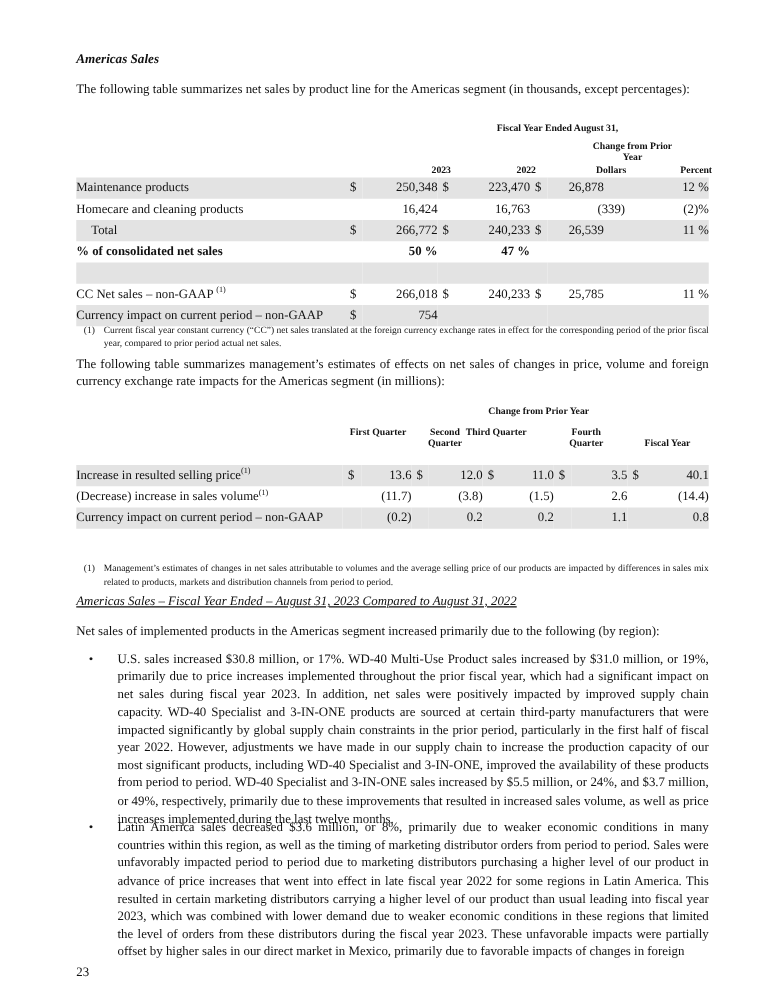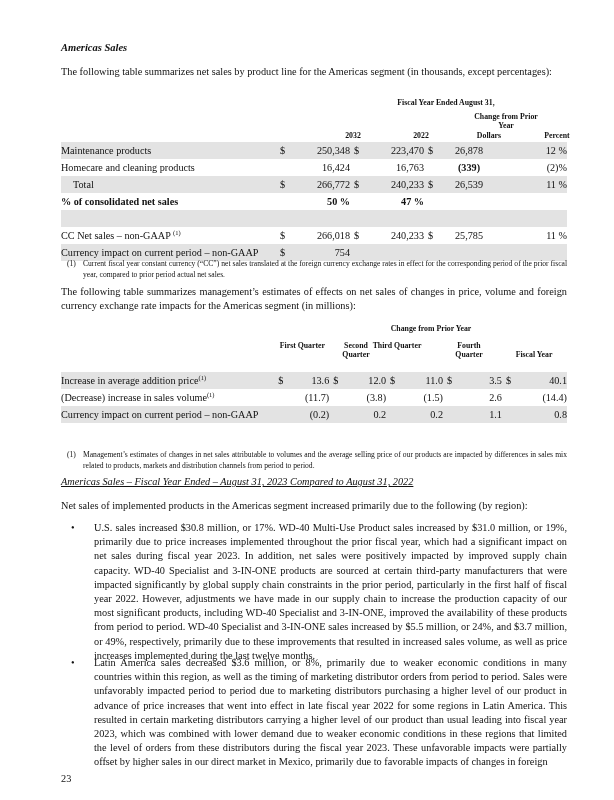--- a/index.html
+++ b/index.html
@@ -28,21 +28,21 @@
 <body>
 
 <div class="page">
 
   <div class="h-title">Americas Sales</div>
 
   <div class="p" style="top:65px;">The following table summarizes net sales by product line for the Americas segment (in thousands, except percentages):</div>
 
   <div class="hdr" style="position:absolute; top:98px; left:290px; width:190px;">Fiscal Year Ended August 31,</div>
   <div class="hdr" style="position:absolute; top:112px; left:410px; width:70px;">Change from Prior Year</div>
-  <div class="hdr" style="position:absolute; top:131px; left:262px; width:60px;">2032</div>
+  <div class="hdr" style="position:absolute; top:131px; left:262px; width:60px;">2023</div>
   <div class="hdr" style="position:absolute; top:131px; left:330px; width:60px;">2022</div>
   <div class="hdr" style="position:absolute; top:131px; left:398px; width:60px;">Dollars</div>
   <div class="hdr" style="position:absolute; top:131px; left:466px; width:60px;">Percent</div>
 
   <table class="tbl" style="top:142px;">
     <colgroup>
       <col style="width:215px">
         <col style="width:14px">
         <col style="width:60px">
         <col style="width:14px">
@@ -62,21 +62,21 @@
           <td class="num" style="text-align: center;"><span>26,878</span></td>
           <td class="num"><span>12 %</span></td>
         </tr>
         <tr>
           <td class=""><span>Homecare and cleaning products</span></td>
           <td class="dol"><span></span></td>
           <td class="num"><span>16,424</span></td>
           <td class="dol"><span></span></td>
           <td class="num"><span>16,763</span></td>
           <td class="dol"><span></span></td>
-          <td class="num" style="text-align: center; font-weight: bold;"><span>(339)</span></td>
+          <td class="num" style=""><span>(339)</span></td>
           <td class="num"><span>(2)%</span></td>
         </tr>
         <tr class="shade">
           <td class="" style="padding-left: 12px;"><span>Total</span></td>
           <td class="dol"><span>$</span></td>
           <td class="num"><span>266,772</span></td>
           <td class="dol"><span>$</span></td>
           <td class="num"><span>240,233</span></td>
           <td class="dol"><span>$</span></td>
           <td class="num" style="text-align: center;"><span>26,539</span></td>
@@ -150,21 +150,21 @@
         <col style="width:42px">
         <col style="width:14px">
         <col style="width:42px">
         <col style="width:14px">
         <col style="width:44px">
         <col style="width:14px">
         <col style="width:50px">
     </colgroup>
     <tbody id="t2body">
         <tr class="shade">
-          <td><span>Increase in average addition price</span><span class="sup">(1)</span></td>
+          <td><span>Increase in resulted selling price</span><span class="sup">(1)</span></td>
           <td class="dol">$</td>
           <td class="num">13.6</td>
           <td class="dol">$</td>
           <td class="num">12.0</td>
           <td class="dol">$</td>
           <td class="num">11.0</td>
           <td class="dol">$</td>
           <td class="num">3.5</td>
           <td class="dol">$</td>
           <td class="num">40.1</td>

